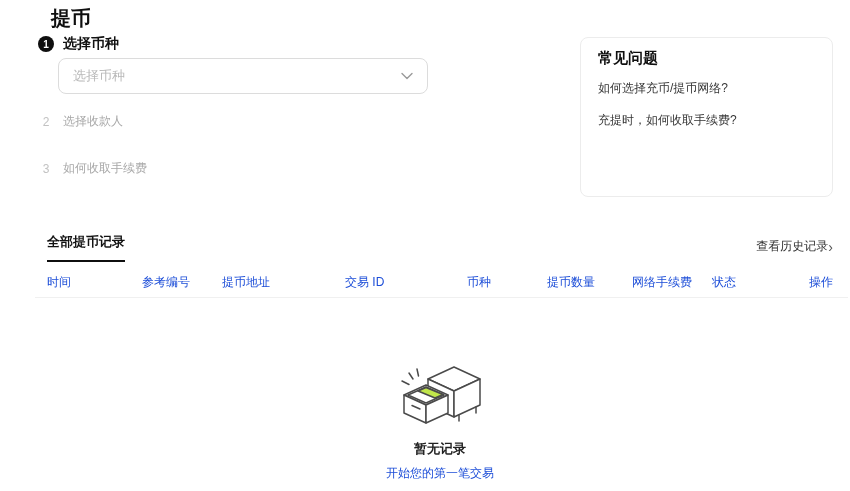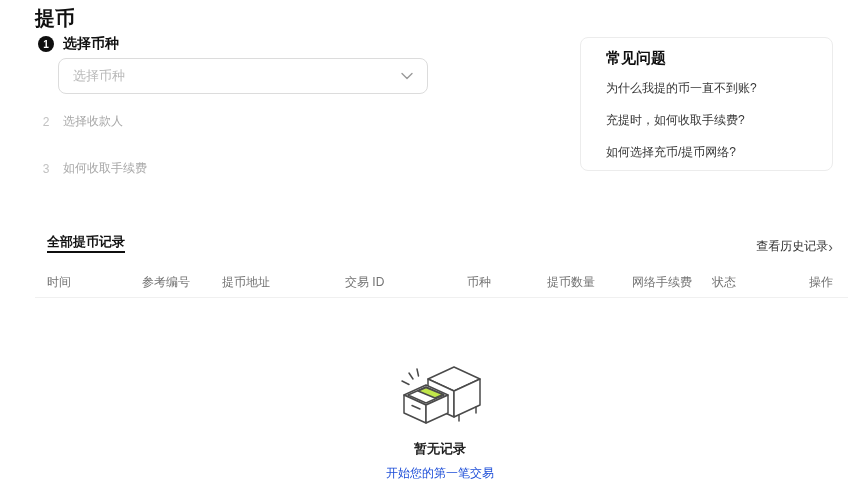--- a/index.html
+++ b/index.html
@@ -4,21 +4,21 @@
 <style>
   * { margin:0; padding:0; box-sizing:border-box; }
   html,body { background:#fff; }
   body {
     font-family:"Liberation Sans", sans-serif;
     width:850px; height:491px; position:relative; overflow:hidden;
     color:#111;
   }
   .abs { position:absolute; }
 
-  .page-title { left:35px; top:5px; font-size:20px; font-weight:700; color:#0f0f0f; }
+  .page-title { left:51px; top:5px; font-size:20px; font-weight:700; color:#0f0f0f; }
 
   
   .step-row { left:38px; display:flex; align-items:center; gap:9px; }
   .step-row.s1 { top:35px; }
   .step-row.s2 { top:113px; }
   .step-row.s3 { top:160px; }
   .step-badge {
     width:16px; height:16px; border-radius:50%; background:#0f0f0f; color:#fff;
     font-size:10px; display:flex; align-items:center; justify-content:center; font-weight:700;
   }
@@ -30,42 +30,42 @@
   .select {
     left:58px; top:58px; width:370px; height:36px;
     border:1px solid #dcdcdc; border-radius:8px; background:#fff;
     display:flex; align-items:center; padding:0 14px; cursor:pointer;
   }
   .select .placeholder { font-size:13px; color:#b8b8b8; flex:1; }
   .select .chev { width:12px; height:8px; color:#9a9a9a; }
 
   
   .faq {
-    left:580px; top:37px; width:253px; height:134px;
-    border:1px solid #ececec; border-radius:8px; background:#fff; padding:11px 25px;
+    left:580px; top:37px; width:253px; height:160px;
+    border:1px solid #ececec; border-radius:8px; background:#fff; padding:11px 17px;
   }
   .faq-title { font-size:15px; font-weight:700; color:#0f0f0f; margin-bottom:12px; }
   .faq-item { font-size:12px; color:#363636; margin-bottom:15px; cursor:pointer; }
   .faq-item:last-child { margin-bottom:0; }
 
   
   .tab {
     left:47px; top:233px; font-size:13px; font-weight:600; color:#121212;
-    border-bottom:2px solid #0f0f0f; cursor:pointer;
+    padding-bottom:9px; border-bottom:2px solid #0f0f0f; cursor:pointer;
   }
   .history-link {
     right:17px; top:238px; font-size:12px; color:#2f2f2f; cursor:pointer;
     display:flex; align-items:center; 
   }
   .history-link .arrow { font-size:14px; color:#555; line-height:1; }
 
   .table-head {
     left:47px; top:274px; width:786px; display:grid;
     grid-template-columns:95px 80px 123px 122px 80px 85px 80px 96px 1fr;
-    font-size:12px; color:#737373;
+    font-size:12px; color:#1d4ed8;
   }
   .table-head .col:last-child { text-align:right; }
   .divider { left:35px; top:297px; width:813px; height:1px; background:#f0f0f0; }
 
   
   .empty { left:47px; top:360px; width:786px; text-align:center; }
   .empty svg { display:block; margin:0 auto 8px auto; }
   .empty-title { font-size:13px; font-weight:600; color:#222; margin-bottom:7px; }
   .empty-sub { font-size:12px; color:#1d4ed8; }
 </style>
@@ -91,23 +91,22 @@
   <span class="step-label-idle">选择收款人</span>
 </div>
 
 <div class="abs step-row s3">
   <span class="step-num">3</span>
   <span class="step-label-idle">如何收取手续费</span>
 </div>
 
 <div class="abs faq">
   <div class="faq-title">常见问题</div>
-  <div class="faq-item">为什么我提的币一直不到账?</div>
+  <div class="faq-item">如何选择充币/提币网络?</div>
   <div class="faq-item">充提时，如何收取手续费?</div>
-  <div class="faq-item">如何选择充币/提币网络?</div>
 </div>
 
 <div class="abs tab">全部提币记录</div>
 <div class="abs history-link">
   <span>查看历史记录</span>
   <span class="arrow">›</span>
 </div>
 
 <div class="abs table-head">
   <span class="col">时间</span>

